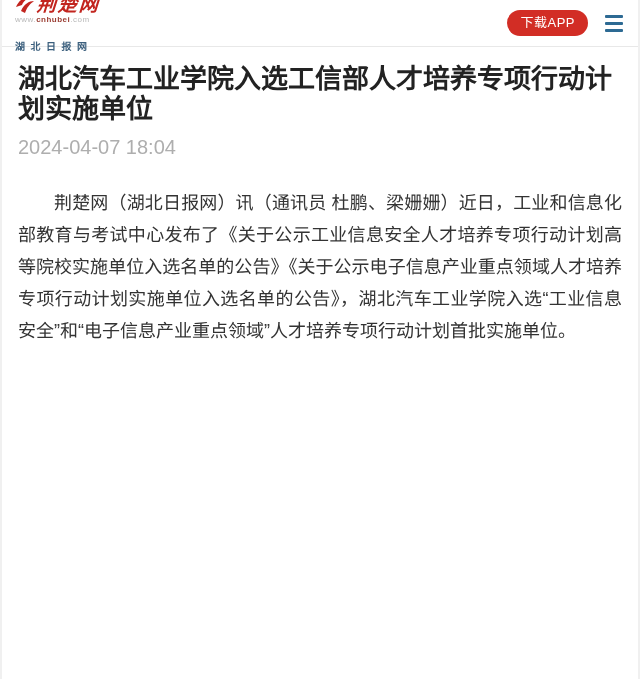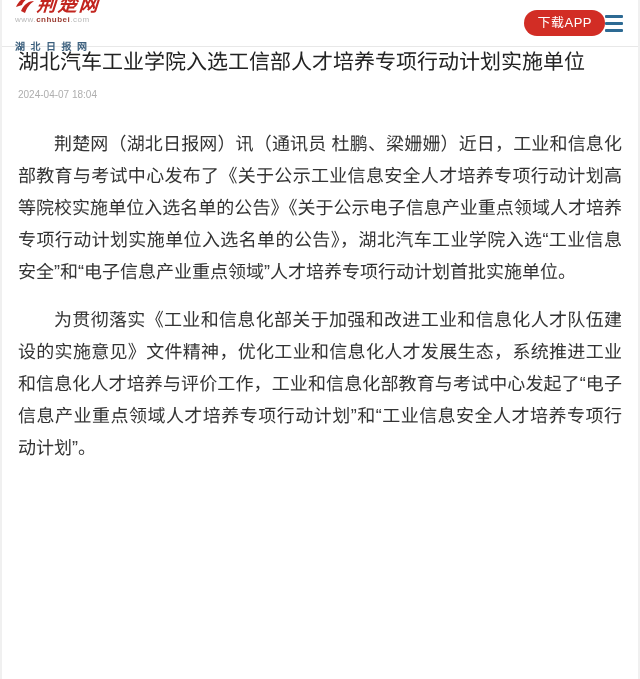--- a/index.html
+++ b/index.html
@@ -25,36 +25,36 @@
     font-family: "DejaVu Serif", "Liberation Serif", serif;
     font-weight: bold; font-style: italic; font-size: 19px;
     color: #c2251f; letter-spacing: 2px; transform: skewX(-4deg);
   }
   .logo-url { font-size: 8px; color: #b9b9b9; letter-spacing: 0.5px; margin-top: 2px; }
   .logo-url .mid { color: #9c4036; font-weight: bold; }
   .logo-sub {
     font-size: 10px; font-weight: bold; color: #3b5f7d;
     letter-spacing: 5.5px; margin-top: 18px;
   }
-  .header-right { display: flex; align-items: center; }
+  .header-right { display: flex; align-items: center; gap: 17px; }
   .dl-btn {
     background: #d22d25; color: #ffffff; border: none; cursor: pointer;
     font-size: 13px; font-family: inherit; line-height: 1;
     padding: 6px 13px 7px; border-radius: 13px; letter-spacing: 0.5px;
   }
   .hamburger { width: 18px; cursor: pointer; display: flex; flex-direction: column; gap: 4px; }
   .hamburger span { display: block; height: 3px; background: #2d6a93; border-radius: 1px; }
 
   
   main { padding: 0 16px; }
   h1.article-title {
-    font-size: 21px; line-height: 30px;
-    font-weight: normal; color: #222222; letter-spacing: 0；
+    margin-top: 17px; font-size: 27px; line-height: 30px;
+    font-weight: bold; color: #222222; letter-spacing: 0；
   }
-  .publish-date { margin-top: 12px; font-size: 10px; color: #aeaeae; }
+  .publish-date { margin-top: 12px; font-size: 20px; color: #aeaeae; }
   .article-body p {
     font-size: 18px; line-height: 32px; color: #333333;
     text-align: justify; text-indent: 2em;
     margin: 0 0 16px 0;
   }
   .article-body p:first-child { margin-top: 28px; }
 </style>
 </head>
 <body>
 
@@ -82,17 +82,16 @@
       </div>
     </div>
   </header>
 
   <main>
     <h1 class="article-title">湖北汽车工业学院入选工信部人才培养专项行动计划实施单位</h1>
     <div class="publish-date">2024-04-07 18:04</div>
 
     <div class="article-body">
       <p>荆楚网（湖北日报网）讯（通讯员 杜鹏、梁姗姗）近日，工业和信息化部教育与考试中心发布了《关于公示工业信息安全人才培养专项行动计划高等院校实施单位入选名单的公告》《关于公示电子信息产业重点领域人才培养专项行动计划实施单位入选名单的公告》，湖北汽车工业学院入选“工业信息安全”和“电子信息产业重点领域”人才培养专项行动计划首批实施单位。</p>
-      <p>为贯彻落实《工业和信息化部关于加强和改进工业和信息化人才队伍建设的实施意见》文件精神，优化工业和信息化人才发展生态，系统推进工业和信息化人才培养与评价工作，工业和信息化部教育与考试中心发起了“电子信息产业重点领域人才培养专项行动计划”和“工业信息安全人才培养专项行动计划”。</p>
     </div>
   </main>
 
 </div>
 
 </body></html>

